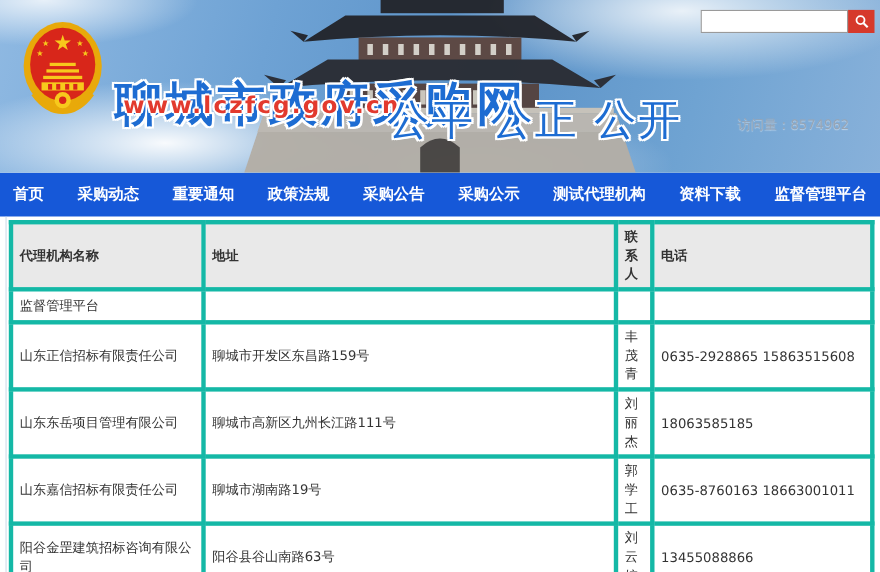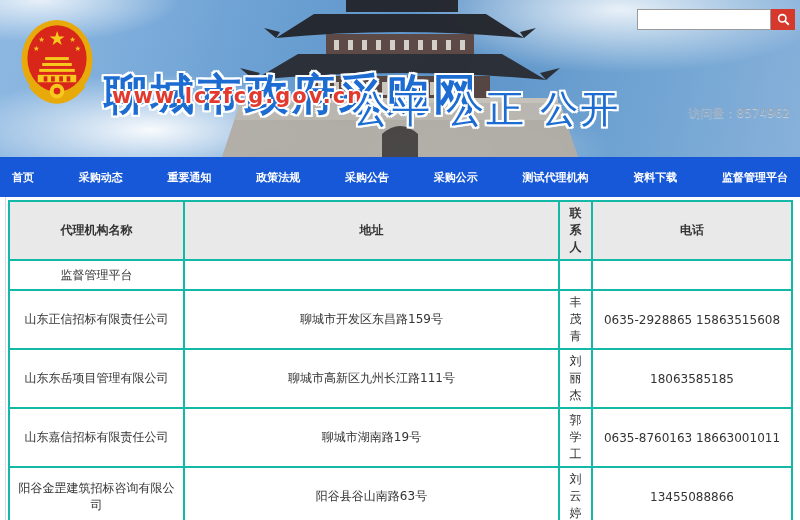--- a/index.html
+++ b/index.html
@@ -24,36 +24,36 @@
     color:var(--url_red); letter-spacing:2px;
     text-shadow:-2px 0 #fff,2px 0 #fff,0 -2px #fff,0 2px #fff,-1px -1px #fff,1px 1px #fff; }
   .slogan { position:absolute; left:352px; top:84px; font-size:38px; font-weight:normal;
     color:var(--title_blue); letter-spacing:2px; white-space:nowrap;
     text-shadow:-2px 0 #fff,2px 0 #fff,0 -2px #fff,0 2px #fff,-2px -2px #fff,2px 2px #fff,-2px 2px #fff,2px -2px #fff; }
   .search-wrap { position:absolute; left:637px; top:9px; display:flex; }
   .search-input { width:134px; height:21px; border:1px solid #9a9a9a; background:#fff;
     font-size:12px; padding:0 4px; outline:none; }
   .search-btn { width:24px; height:21px; border:none; background:var(--search_red);
     display:flex; align-items:center; justify-content:center; cursor:pointer; }
-  .visits { position:absolute; right:10px; top:105px; font-size:12px; color:#96a4b4;
+  .visits { position:absolute; right:28px; top:105px; font-size:12px; color:#96a4b4;
     text-shadow:0 1px 1px rgba(255,255,255,.5); }
 
   
   .nav { width:800px; height:40px; background:var(--nav_blue); display:flex;
     align-items:center; justify-content:space-between; padding:0 12px; }
-  .nav-item { color:#fff; font-size:11px; font-weight:bold; text-decoration:none;
+  .nav-item { color:#fff; font-size:14px; font-weight:bold; text-decoration:none;
     white-space:nowrap; cursor:pointer; }
 
   
   .content { position:relative; width:800px; height:323px; background:#fff; padding-top:3px; }
   .left-edge { position:absolute; left:5px; top:0; bottom:0; width:1px; background:#cfdcea; }
   table.agency { border-collapse:collapse; margin-left:8px; width:783px; table-layout:fixed;
     font-size:12px; color:#333; }
-  table.agency th, table.agency td { border:2px solid #14b8a6; padding:3px 6px;
-    text-align:center; vertical-align:middle; overflow:hidden; word-break:break-all; }
+  table.agency th, table.agency td { border:4px solid #14b8a6; padding:3px 6px;
+    text-align:left; vertical-align:middle; overflow:hidden; word-break:break-all; }
   table.agency thead tr { height:32px; }
   table.agency thead th { background:#e9e9e9; font-weight:bold; color:#333; }
   table.agency tbody tr { height:34px; background:#fff; }
   table.agency tbody tr:first-child { height:30px; }
   .col-name{width:175px;} .col-addr{width:375px;} .col-contact{width:33px;} .col-phone{width:200px;}
 </style>
 </head>
 <body>
 
 <div class="banner">

